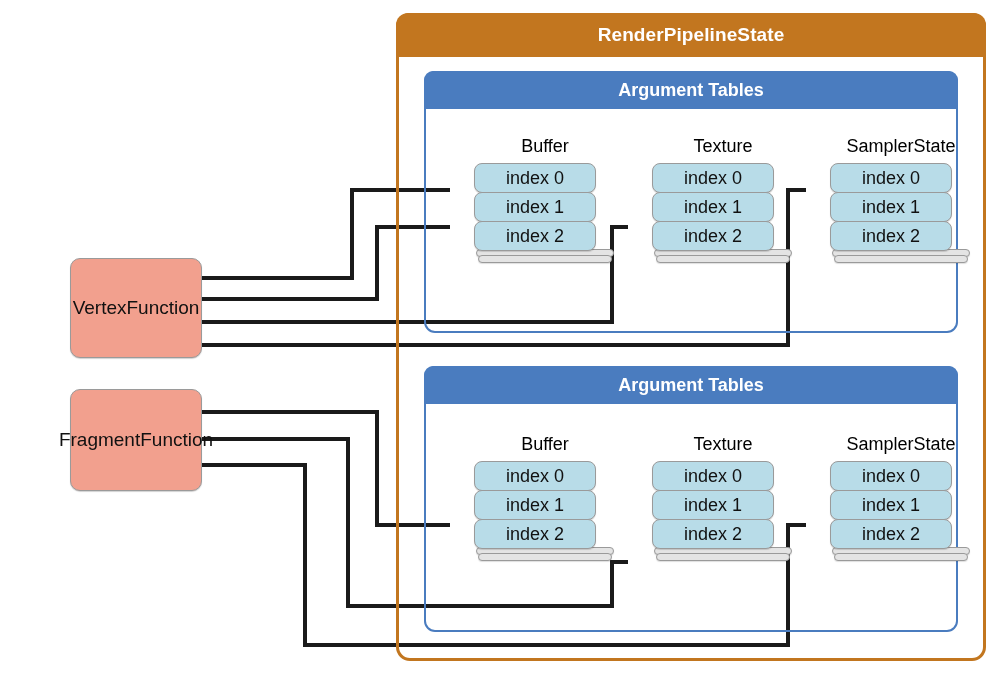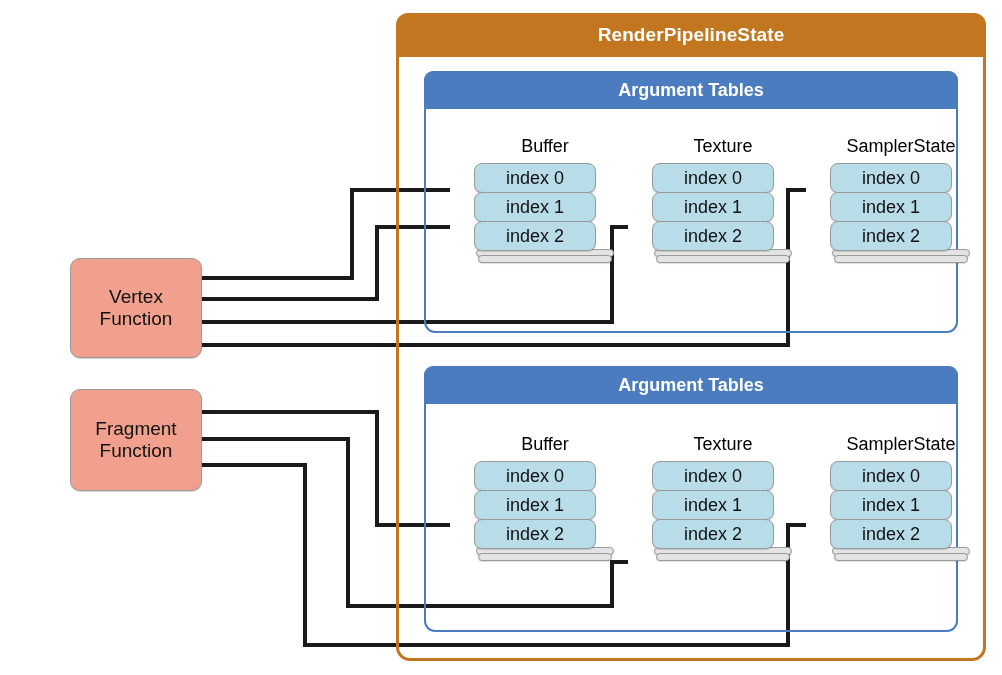--- a/index.html
+++ b/index.html
@@ -45,21 +45,21 @@
     position:absolute;left:-2px;top:-2px;width:534px;height:38px;
     background:#4A7CBF;border-radius:9px 9px 0 0;
     display:flex;align-items:center;justify-content:center;
     color:#ffffff;font-weight:bold;font-size:18px;
   }
 
   
   .fn{
     position:absolute;box-sizing:border-box;
     background:#F2A08E;border:1.5px solid #9a9a9a;border-radius:10px;
-    display:flex;flex-direction:column;align-items:center;justify-content:center;
+    display:flex;flex-direction:row;align-items:center;justify-content:center;
     font-size:19px;color:#111;line-height:1.18;
     box-shadow:0 1px 1px rgba(0,0,0,.18);
   }
   .fn-vertex{left:70px;top:258px;width:132px;height:100px;}
   .fn-fragment{left:70px;top:389px;width:132px;height:102px;}
   .fn span{display:block;}
 
   
   .col{position:absolute;width:142px;padding-left:24px;}
   .col-title{

